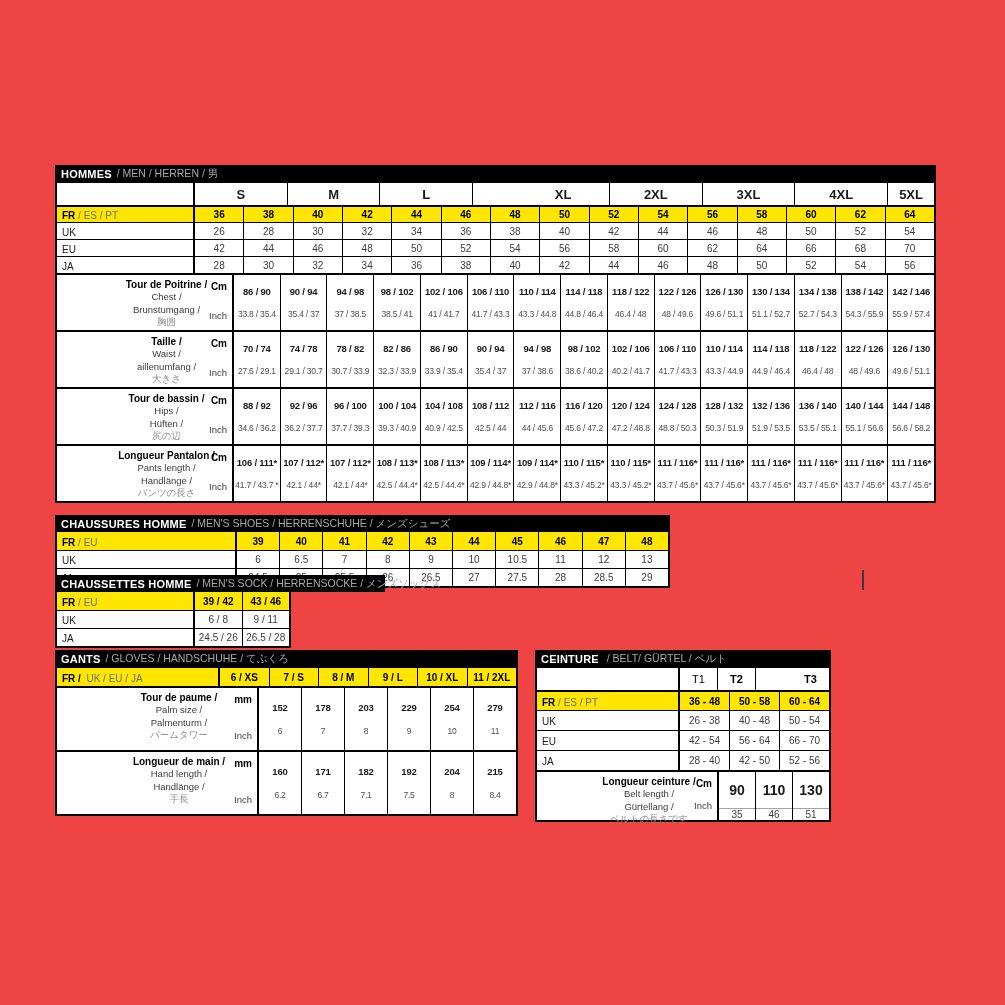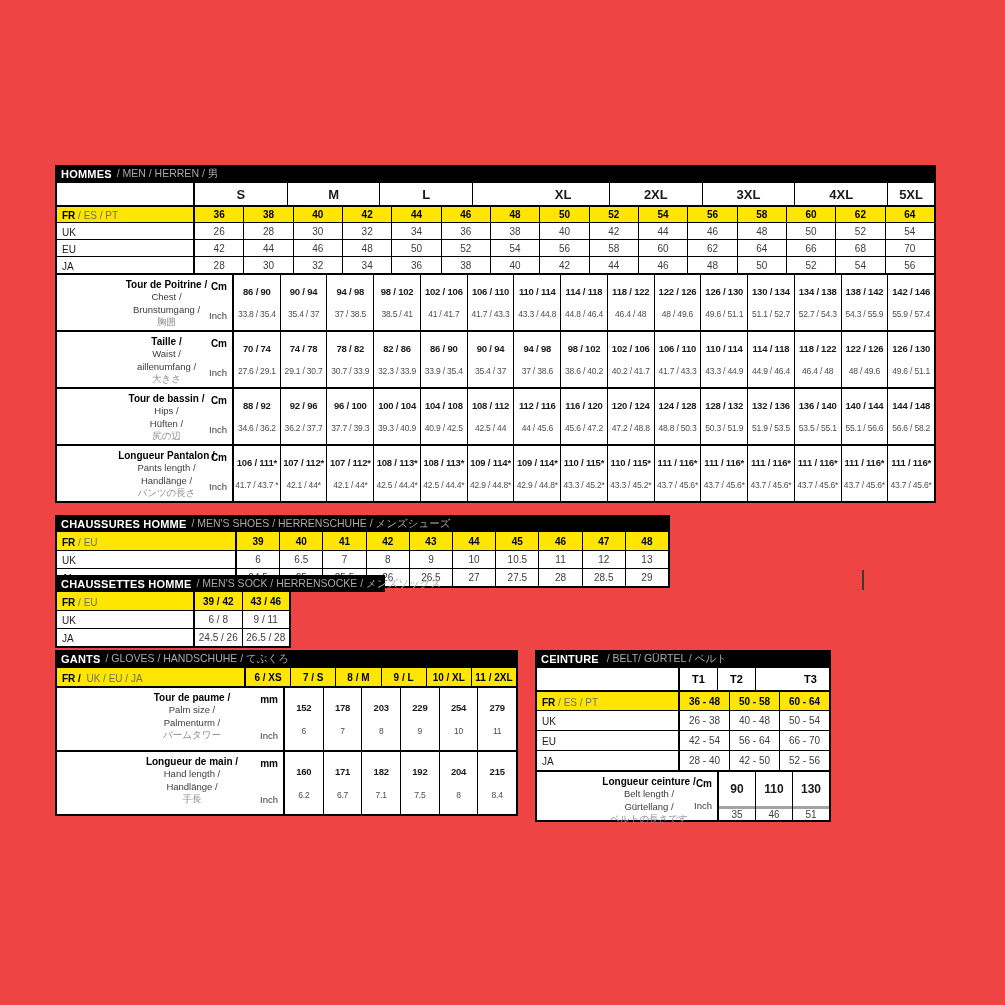--- a/index.html
+++ b/index.html
@@ -33,25 +33,25 @@
   .mline.m0{font-weight:bold;font-size:10px;color:#000;line-height:13px;}
   .mline.m3{color:#8f8f8f;}
   .unit-top{position:absolute;right:5px;top:6px;font-weight:bold;font-size:10px;color:#000;}
   .unit-bottom{position:absolute;right:5px;bottom:9px;font-size:9.5px;color:#3c3c3c;}
   .mcell{flex:1 1 0;display:flex;flex-direction:column;align-items:center;justify-content:space-evenly;
          border-left:1px solid #000;box-sizing:border-box;}
   .mcell:nth-child(2){border-left:none;}
   .cmv{font-weight:bold;font-size:9.5px;letter-spacing:-.2px;white-space:nowrap;}
   .inv{font-size:8.5px;color:#4d4d4d;letter-spacing:-.2px;white-space:nowrap;}
   .men-lab{width:138px;} .shoes-lab{width:180px;} .socks-lab{width:138px;}
-  .gloves-lab{width:189px;} .belt-lab{width:143px;}
+  .gloves-lab{width:163px;} .belt-lab{width:143px;}
   .blen-cell{flex:1 1 0;display:flex;flex-direction:column;border-left:1px solid #000;box-sizing:border-box;}
   .blen-cell:nth-child(2){border-left:none;}
-  .blen-top{height:38px;border-bottom:3px solid #a3a3a3;display:flex;align-items:center;justify-content:center;
-            font-weight:bold;font-size:12px;box-sizing:border-box;}
+  .blen-top{height:38px;border-bottom:1px solid #a3a3a3;display:flex;align-items:center;justify-content:center;
+            font-weight:bold;font-size:14px;box-sizing:border-box;}
   .blen-bot{flex:1;display:flex;align-items:center;justify-content:center;font-size:10px;color:#3c3c3c;}
   .stray{position:absolute;background:#3a3a3a;}
 </style>
 </head>
 <body>
 
 <div id="canvas">
 
   <div class="section" style="left:55px;top:165px;width:881px;">
     <div class="bar">
@@ -602,21 +602,21 @@
   </div>
 
   <div class="section" style="left:535px;top:650px;width:296px;">
     <div class="bar">
       <span class="bp">CEINTURE</span>
       <span class="bs"> / BELT/ GÜRTEL / ベルト</span>
     </div>
     <div class="grid">
       <div class="row first h22" id="belt-t-row">
         <div class="lab belt-lab"></div>
-      <div class="vcell" style="font-weight: bold; font-size: 11px; color: rgb(0, 0, 0);">T1</div>
+      <div class="vcell" style="font-weight: normal; font-size: 11px; color: rgb(0, 0, 0);">T1</div>
           <div class="vcell" style="font-weight: bold; font-size: 11px; color: rgb(0, 0, 0);">T2</div>
           <div class="vcell" style="font-weight: bold; font-size: 11px; color: rgb(0, 0, 0); padding-left: 36px;">T3</div>
         </div>
       <div class="row thick yellow h20" id="belt-fr-row">
         <div class="lab belt-lab">
           <span class="lp">FR</span>
             <span class="ls"> / ES / PT</span>
         </div>
       <div class="vcell">36 - 48</div>
           <div class="vcell">50 - 58</div>

